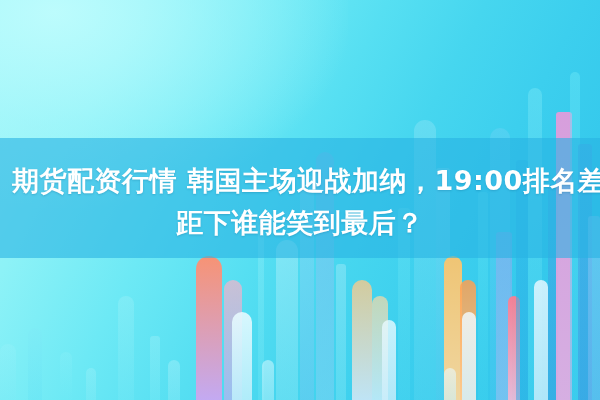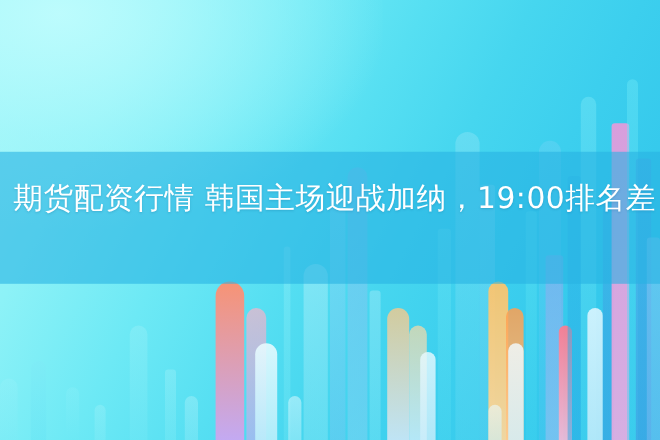--- a/index.html
+++ b/index.html
@@ -69,21 +69,21 @@
     background: rgba(40, 178, 226, 0.60);
   }
 
   
   .headline {
     position: absolute;
     left: 0;
     width: 100%;
     text-align: center;
     color: #ffffff;
-    font-weight: 400;
+    font-weight: 700;
     letter-spacing: 0.5px;
     line-height: 42px;
     font-size: 27px;
     text-shadow: 0 1px 2px rgba(20, 110, 150, 0.30);
     box-sizing: border-box;
     padding: 0 12px;
     white-space: nowrap;
   }
   .headline .ln { display: block; }
 </style>
@@ -133,15 +133,16 @@
       <div class="bar" style="left: 0px; width: 16px; height: 56px; opacity: 0.25; background: linear-gradient(rgb(159, 242, 250), rgb(126, 234, 246));"></div>
       <div class="bar" style="left: 86px; width: 10px; height: 32px; opacity: 0.25; background: linear-gradient(rgb(184, 246, 251), rgb(149, 239, 248));"></div>
       <div class="bar" style="left: 168px; width: 12px; height: 40px; opacity: 0.3; background: linear-gradient(rgb(205, 248, 253), rgb(165, 240, 250));"></div>
       <div class="bar" style="left: 444px; width: 12px; height: 32px; opacity: 0.6; background: linear-gradient(rgb(234, 251, 255), rgb(201, 241, 252));"></div>
     </div>
 
   <div class="band" id="text-band" style="top: 138px; height: 120px;"></div>
 
   <div class="headline" id="headline" style="top: 160px;">
     <span class="ln">期货配资行情 韩国主场迎战加纳，19:00排名差</span>
+    <span class="ln">距下谁能笑到最后？</span>
   </div>
 
 </div>
 
 </body></html>

